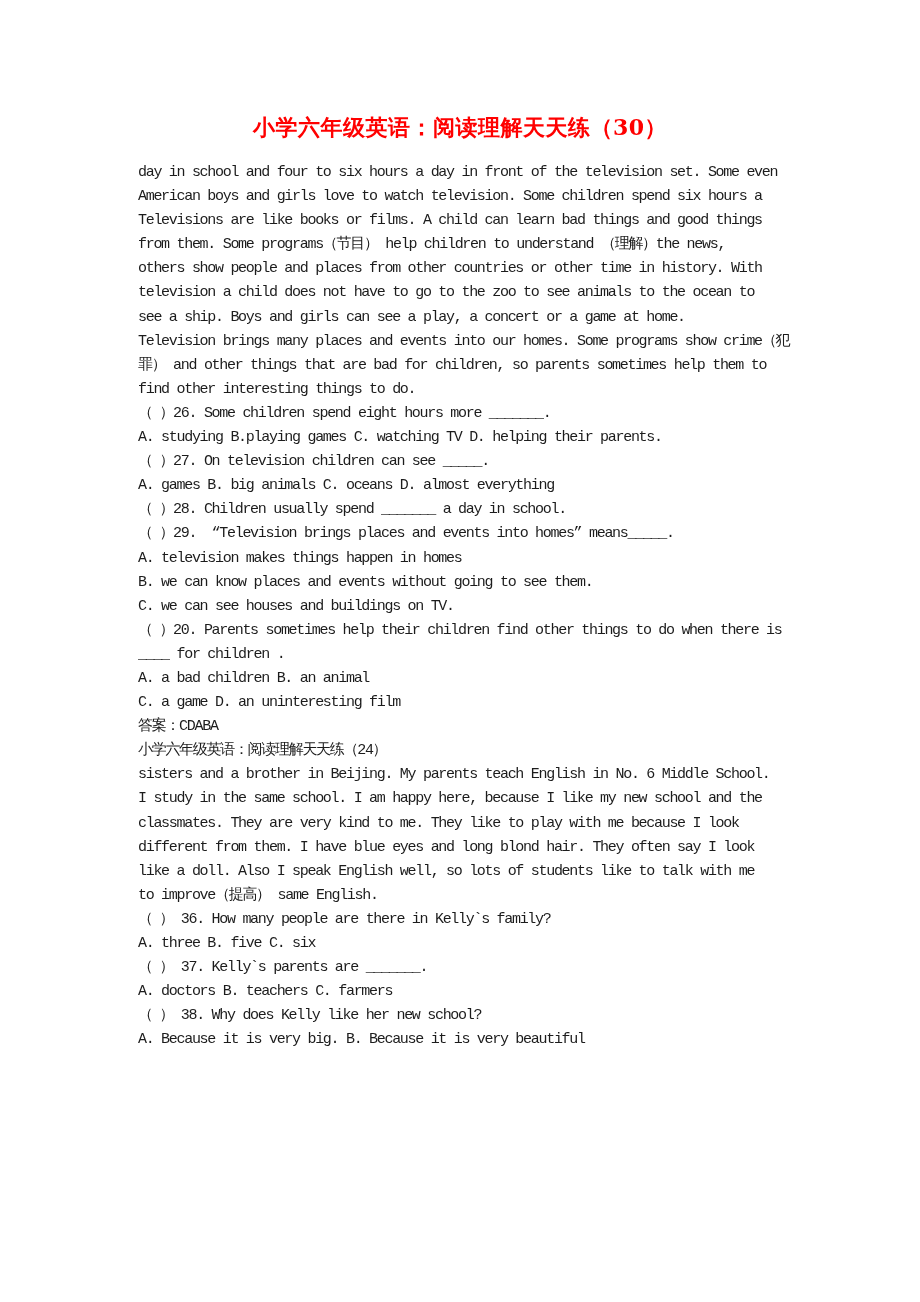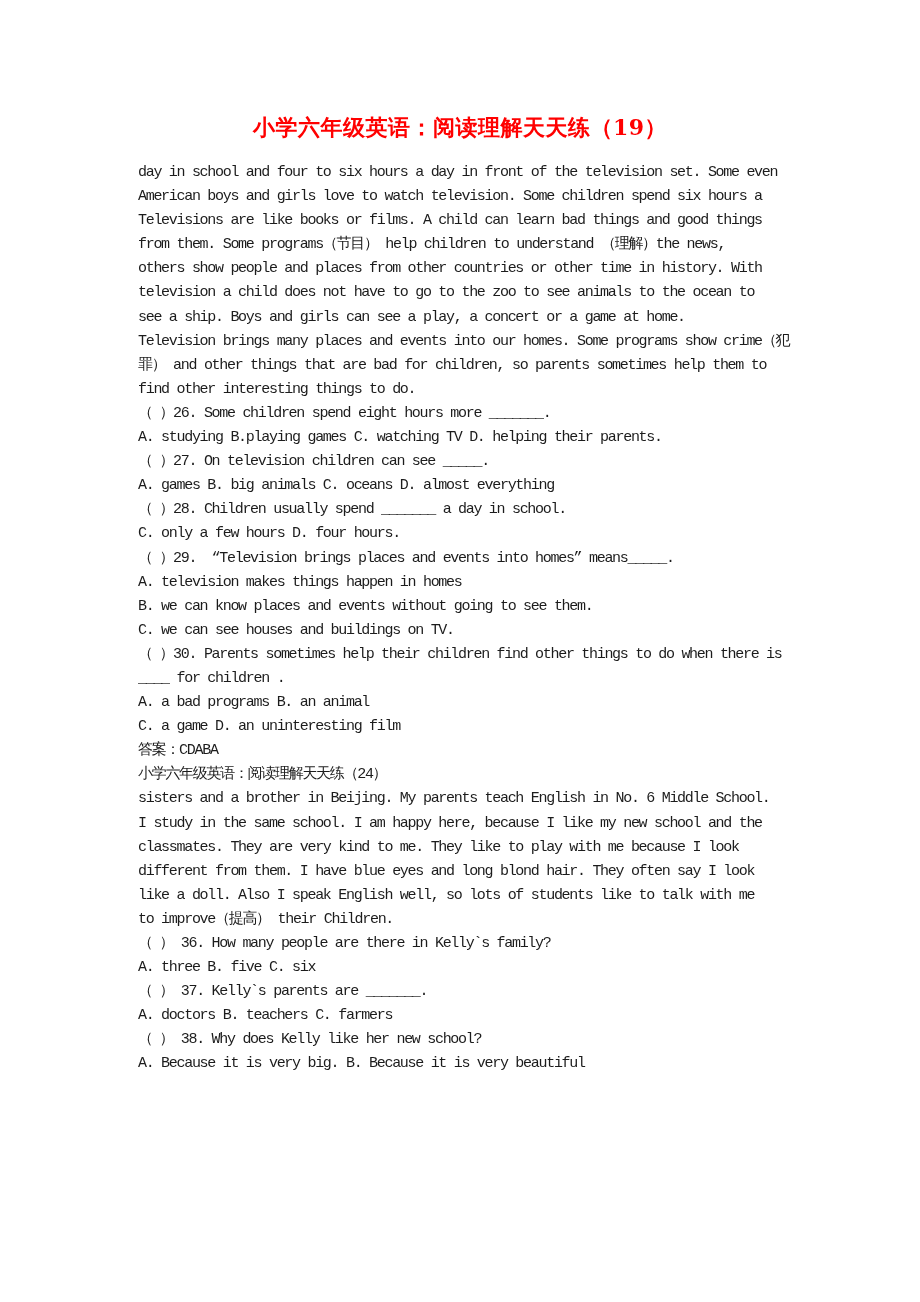--- a/index.html
+++ b/index.html
@@ -45,63 +45,62 @@
     font-family: "Liberation Mono", "DejaVu Sans Mono", monospace;
     font-size: 15px;
     letter-spacing: -1.3px;
     white-space: pre;
   }
 </style>
 </head>
 <body>
 
 <div class="page" style="background: rgb(255, 255, 255);">
-  <div class="title" style="color: rgb(255, 0, 0);">小学六年级英语：阅读理解天天练（19）</div>
+  <div class="title" style="color: rgb(255, 0, 0);">小学六年级英语：阅读理解天天练（30）</div>
   <div class="doc" style="color: rgb(28, 28, 28);">
       <div>
         <div class="line">day in school and four to six hours a day in front of the television set. Some even</div>
         <div class="line">American boys and girls love to watch television. Some children spend six hours a</div>
         <div class="line">Televisions are like books or films. A child can learn bad things and good things</div>
         <div class="line">from them. Some programs（节目） help children to understand （理解）the news,</div>
         <div class="line">others show people and places from other countries or other time in history. With</div>
         <div class="line">television a child does not have to go to the zoo to see animals to the ocean to</div>
         <div class="line">see a ship. Boys and girls can see a play, a concert or a game at home.</div>
         <div class="line">Television brings many places and events into our homes. Some programs show crime（犯</div>
         <div class="line">罪） and other things that are bad for children, so parents sometimes help them to</div>
         <div class="line">find other interesting things to do.</div>
       </div>
       <div>
         <div class="line">（ ）26. Some children spend eight hours more _______.</div>
         <div class="line">A. studying B.playing games C. watching TV D. helping their parents.</div>
         <div class="line">（ ）27. On television children can see _____.</div>
         <div class="line">A. games B. big animals C. oceans D. almost everything</div>
         <div class="line">（ ）28. Children usually spend _______ a day in school.</div>
-        <div class="line">C. only a few hours D. four hours.</div>
         <div class="line">（ ）29.  “Television brings places and events into homes” means_____.</div>
         <div class="line">A. television makes things happen in homes</div>
         <div class="line">B. we can know places and events without going to see them.</div>
         <div class="line">C. we can see houses and buildings on TV.</div>
-        <div class="line">（ ）30. Parents sometimes help their children find other things to do when there is</div>
+        <div class="line">（ ）20. Parents sometimes help their children find other things to do when there is</div>
         <div class="line">____ for children .</div>
-        <div class="line">A. a bad programs B. an animal</div>
+        <div class="line">A. a bad children B. an animal</div>
         <div class="line">C. a game D. an uninteresting film</div>
       </div>
       <div>
         <div class="line">答案：CDABA</div>
       </div>
       <div>
         <div class="line">小学六年级英语：阅读理解天天练（24）</div>
       </div>
       <div>
         <div class="line">sisters and a brother in Beijing. My parents teach English in No. 6 Middle School.</div>
         <div class="line">I study in the same school. I am happy here, because I like my new school and the</div>
         <div class="line">classmates. They are very kind to me. They like to play with me because I look</div>
         <div class="line">different from them. I have blue eyes and long blond hair. They often say I look</div>
         <div class="line">like a doll. Also I speak English well, so lots of students like to talk with me</div>
-        <div class="line">to improve（提高） their Children.</div>
+        <div class="line">to improve（提高） same English.</div>
       </div>
       <div>
         <div class="line">（ ） 36. How many people are there in Kelly`s family?</div>
         <div class="line">A. three B. five C. six</div>
         <div class="line">（ ） 37. Kelly`s parents are _______.</div>
         <div class="line">A. doctors B. teachers C. farmers</div>
         <div class="line">（ ） 38. Why does Kelly like her new school?</div>
         <div class="line">A. Because it is very big. B. Because it is very beautiful</div>
       </div>
     </div>

